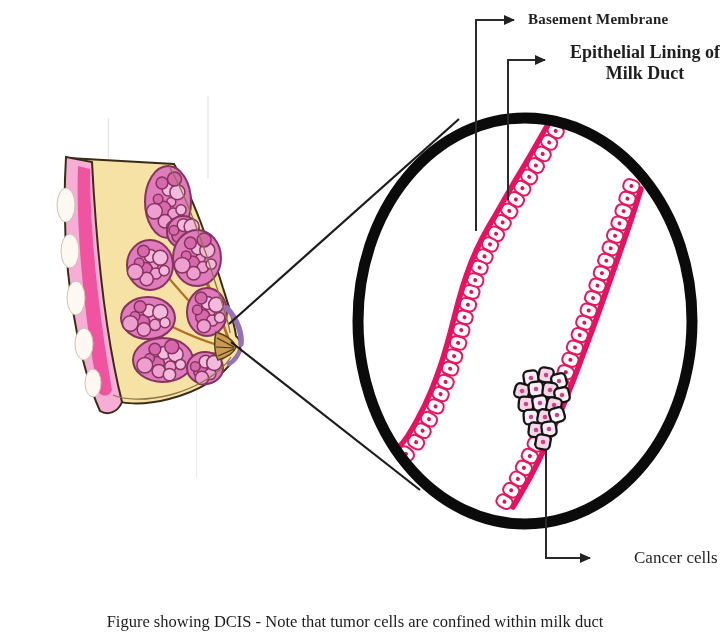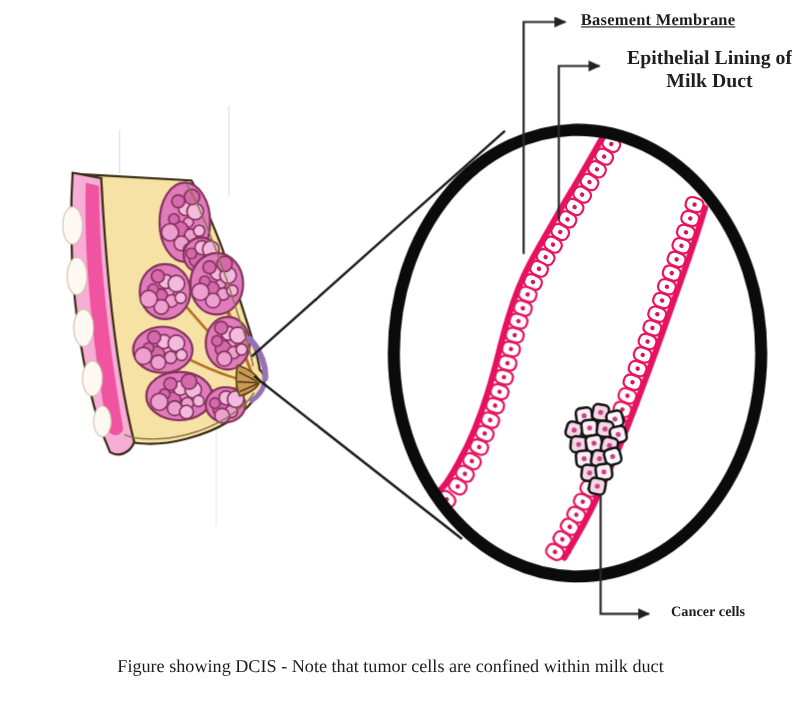--- a/index.html
+++ b/index.html
@@ -2,24 +2,24 @@
 <html><head>
 <meta charset="utf-8">
 <style>
   html,body{margin:0;padding:0;}
   body{
     width:720px;height:644px;position:relative;overflow:hidden;
     background:#ffffff;font-family:"Liberation Serif", serif;
   }
   #stage{position:absolute;left:0;top:0;width:720px;height:644px;}
   .label{position:absolute;color:#1f1f1f;white-space:nowrap;}
-  .label-basement{left:528px;top:11px;font-size:15px;font-weight:700;letter-spacing:.2px;text-decoration:underline;}
+  .label-basement{left:528px;top:11px;font-size:15px;font-weight:700;letter-spacing:.2px;}
   .label-epithelial{left:561px;top:42px;width:168px;text-align:center;font-size:18px;font-weight:700;line-height:21px;white-space:normal;}
-  .label-cancer{left:610px;top:548px;font-size:13px;font-weight:700;}
-  .caption{position:absolute;left:2px;top:595px;width:706px;text-align:center;
+  .label-cancer{left:634px;top:548px;font-size:17px;font-weight:400;}
+  .caption{position:absolute;left:2px;top:611px;width:706px;text-align:center;
            font-size:16.5px;color:#1c1c1c;line-height:21px;}
 </style>
 </head>
 <body>
 
 <svg id="stage" viewBox="0 0 720 644" xmlns="http://www.w3.org/2000/svg">
   <defs>
     <marker id="arrow" markerWidth="12" markerHeight="10" refX="10" refY="5" orient="auto" markerUnits="userSpaceOnUse">
       <path d="M0,0 L11,5 L0,10 Z" fill="#222222"></path>
     </marker>

